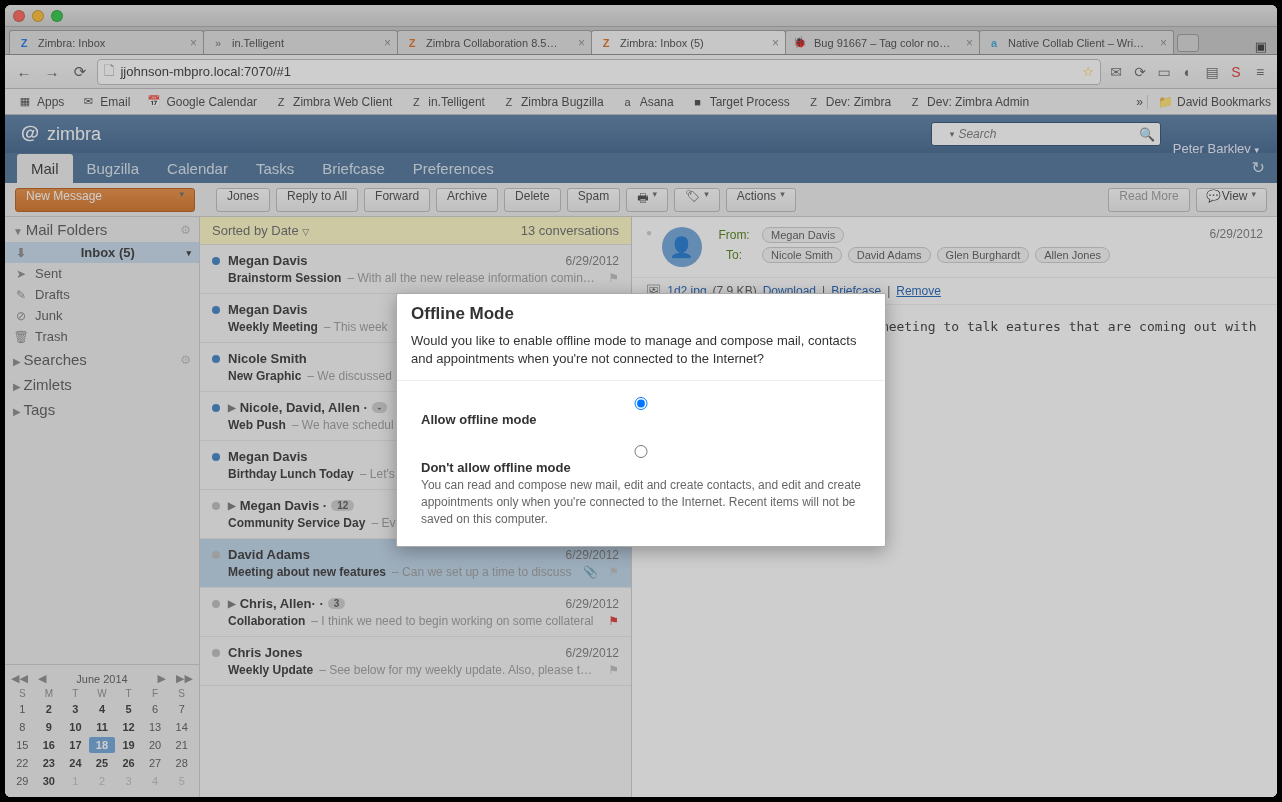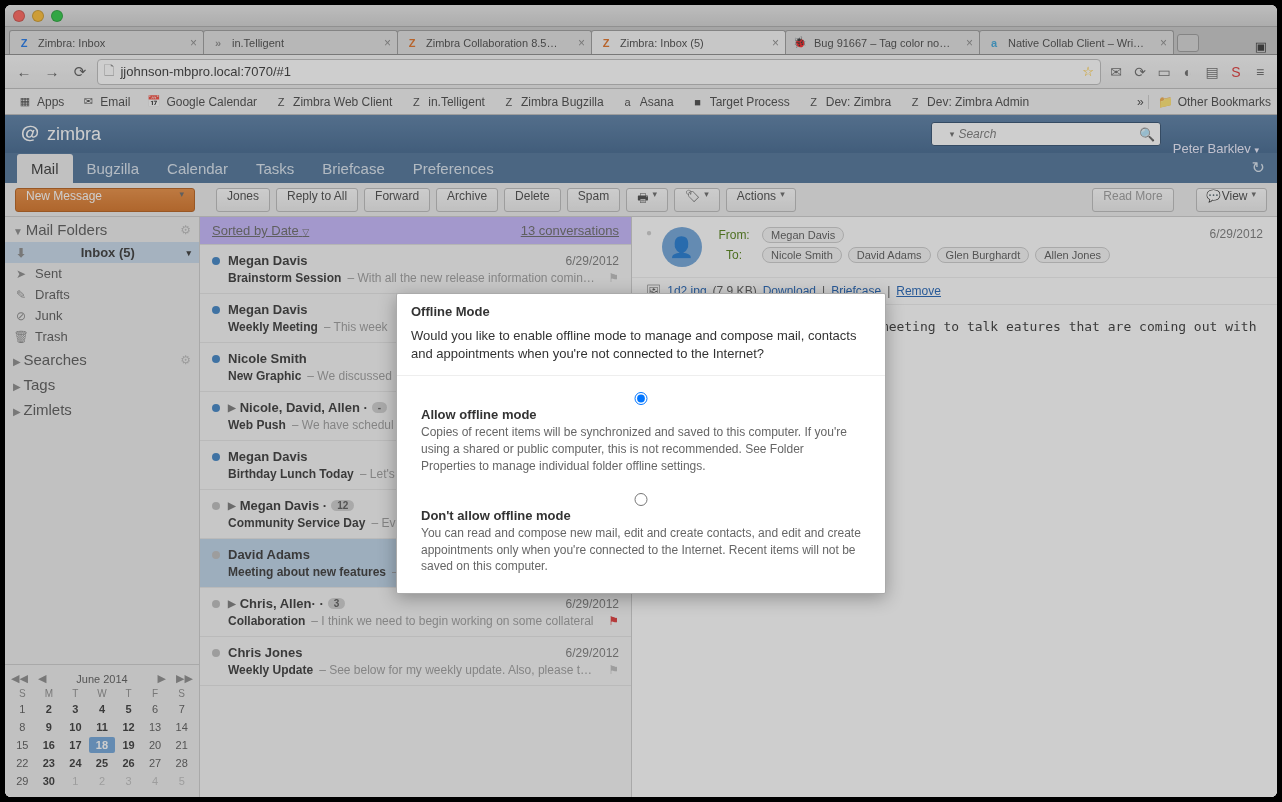--- a/index.html
+++ b/index.html
@@ -52,21 +52,21 @@
 .apptab{padding:6px 14px;color:#d9e4ef;font-size:15px;cursor:pointer;}
 .apptab.active{background:#eee;color:#333;border-radius:3px 3px 0 0;}
 .apptabs .refresh{margin-left:auto;padding:6px 12px;color:#d9e4ef;font-size:16px;cursor:pointer;}
 
 
 .toolbar{height:34px;background:#eee;border-bottom:1px solid #ccc;display:flex;align-items:center;padding:0 10px;gap:6px;}
 .tbtn{height:24px;padding:0 10px;border:1px solid #bbb;border-radius:3px;background:linear-gradient(#fdfdfd,#ececec);font-size:12px;color:#444;display:flex;align-items:flex-start;cursor:pointer;}
 .tbtn.orange{background:linear-gradient(#e88a3c,#d46f20);border-color:#b55a15;color:#fff;width:180px;justify-content:space-between;}
 .tbtn.orange .dd{font-size:9px;}
 .tbtn .dd{margin-left:4px;font-size:9px;color:#666;}
-.toolbar .tright{margin-left:auto;display:flex;gap:22px;}
+.toolbar .tright{margin-left:auto;display:flex;gap:6px;}
 .tbtn.readmore{color:#999;}
 .newmsg-wrap{width:195px;display:flex;}
 
 
 .main{flex:1;display:flex;overflow:hidden;background:#eee;}
 .leftcol{width:195px;display:flex;flex-direction:column;border-right:1px solid #ccc;background:#eee;}
 .nav-section-hd{display:flex;align-items:center;padding:4px 8px;font-size:15px;color:#555;cursor:pointer;justify-content:space-between;}
 .nav-section-hd .carets{font-size:10px;color:#888;}
 .nav-section-hd .gear{font-size:12px;color:#bbb;}
 .folder{display:flex;align-items:center;padding:3px 6px 3px 26px;font-size:13px;color:#555;cursor:pointer;gap:6px;}
@@ -79,21 +79,21 @@
 .calhead .nav{cursor:pointer;color:#888;padding:0 2px;}
 .calgrid{display:grid;grid-template-columns:repeat(7,1fr);text-align:center;gap:2px 0;}
 .calgrid .dh{color:#888;font-size:10px;}
 .calgrid .d{padding:2px 0;cursor:pointer;}
 .calgrid .d.bold{font-weight:bold;color:#333;}
 .calgrid .d.today{background:#6da3d8;color:#fff;border-radius:2px;}
 .calgrid .d.fade{color:#bbb;}
 
 
 .midcol{width:432px;display:flex;flex-direction:column;border-right:1px solid #ccc;background:#f6f6f6;}
-.listhead{display:flex;justify-content:space-between;padding:6px 12px;font-size:13px;color:#666;border-bottom:1px solid #ddd;background:#c4b5fd;text-decoration:underline;}
+.listhead{display:flex;justify-content:space-between;padding:6px 12px;font-size:13px;color:#666;border-bottom:1px solid #ddd;background:#fef9c3;}
 .msgitem{padding:8px 12px 8px 28px;border-bottom:1px solid #e4e4e4;position:relative;cursor:pointer;}
 .msgitem .dot{position:absolute;left:12px;top:12px;width:8px;height:8px;border-radius:50%;background:#3a80c4;}
 .msgitem .dot.grey{background:#bbb;}
 .msgitem .row1{display:flex;justify-content:space-between;align-items:center;}
 .msgitem .sender{font-weight:bold;color:#333;font-size:13px;display:flex;align-items:center;gap:4px;}
 .msgitem .date{color:#777;font-size:12px;}
 .msgitem .row2{display:flex;align-items:center;gap:6px;margin-top:3px;font-size:12px;}
 .msgitem .subj{font-weight:bold;color:#333;}
 .msgitem .frag{color:#999;white-space:nowrap;overflow:hidden;text-overflow:ellipsis;flex:1;}
 .msgitem .flag{color:#bbb;font-size:12px;margin-left:4px;}
@@ -114,21 +114,21 @@
 .metacols .lbl{width:44px;text-align:center;color:#4d7c0f;}
 .bubble{border:1px solid #ccc;border-radius:10px;padding:1px 8px;background:#f5f5f5;color:#555;font-size:11px;}
 .readmeta .date{margin-left:auto;color:#777;font-size:12px;}
 .attach{padding:6px 14px;font-size:12px;color:#555;display:flex;gap:6px;align-items:center;border-bottom:1px solid #eee;}
 .attach a{color:#1a5fb4;text-decoration:underline;cursor:pointer;}
 .readbody{padding:12px 14px;font-family:Menlo,Consolas,monospace;font-size:13px;color:#333;line-height:1.5;}
 
 
 .overlay{position:absolute;inset:0;background:rgba(80,80,80,.28);display:flex;align-items:flex-start;justify-content:center;}
 .dialog{margin-top:288px;width:490px;background:#fff;border:1px solid #aaa;box-shadow:0 4px 18px rgba(0,0,0,.3);border-radius:2px;}
-.dlg-title{font-weight:bold;padding:10px 14px 4px 14px;font-size:13px;}
+.dlg-title{font-weight:bold;padding:10px 14px 4px 14px;font-size:17px;}
 .dlg-text{padding:4px 14px 12px 14px;font-size:13px;color:#333;line-height:1.4;}
 .dlg-body{padding:6px 24px 10px 24px;border-top:1px solid #eee;}
 .opt{display:flex;gap:2px;padding:8px 0;flex-direction:column;}
 .opt input{margin-top:2px;}
 .opt .olabels .ot{font-weight:bold;font-size:13px;}
 .opt .olabels .od{font-size:12px;color:#666;line-height:1.4;margin-top:2px;}
 .dlg-foot{display:flex;justify-content:flex-end;gap:8px;padding:10px 14px;border-top:1px solid #eee;}
 .dbtn{padding:4px 18px;border:1px solid #bbb;border-radius:3px;background:linear-gradient(#fdfdfd,#ececec);font-size:12px;cursor:pointer;}
 </style>
 </head>
@@ -239,21 +239,21 @@
         <span>Dev: Zimbra</span>
       </div>
       <div class="bm">
         <span class="ico">Z</span>
         <span>Dev: Zimbra Admin</span>
       </div>
       <div class="spacer"></div>
     <span>»</span>
     <div class="otherbm">
       <span>📁</span>
-      <span>Other Bookmarks</span>
+      <span>David Bookmarks</span>
     </div>
   </div>
 
   <div class="zheader">
     <div class="zlogo">
       <span class="at">＠</span>
       <span>zimbra</span>
     </div>
     <div class="srch">
       <div class="srchbox">
@@ -330,24 +330,24 @@
           <div class="folder">
             <span class="ico">🗑</span>
             <span>Trash</span>
           </div>
         </div>
       <div class="nav-section-hd">
         <span><span class="carets">▶ </span><span>Searches</span></span>
         <span class="gear">⚙</span>
       </div>
       <div class="nav-section-hd">
+        <span><span class="carets">▶ </span><span>Zimlets</span></span>
+      </div>
+      <div class="nav-section-hd">
         <span><span class="carets">▶ </span><span>Tags</span></span>
-      </div>
-      <div class="nav-section-hd">
-        <span><span class="carets">▶ </span><span>Zimlets</span></span>
       </div>
 
       <div class="calwidget">
         <div class="calhead">
           <span class="nav">◀◀</span>
           <span class="nav">◀</span>
           <span style="flex:1;text-align:center;">June 2014</span>
           <span class="nav">▶</span>
           <span class="nav">▶▶</span>
         </div>
@@ -541,21 +541,20 @@
 
   <div class="overlay">
     <div class="dialog">
       <div class="dlg-title">Offline Mode</div>
       <div class="dlg-text">Would you like to enable offline mode to manage and compose mail, contacts and appointments when you're not connected to the Internet?</div>
       <div class="dlg-body">
         <div class="opt">
           <input type="radio" name="off" checked="" style="">
           <div class="olabels">
             <div class="ot">Allow offline mode</div>
-            <div class="od">Copies of recent items will be synchronized and saved to this computer. If you're using a shared or public computer, this is not recommended. See Folder Properties to manage individual folder offline settings.</div>
           </div>
         </div>
         <div class="opt">
           <input type="radio" name="off" style="">
           <div class="olabels">
             <div class="ot">Don't allow offline mode</div>
             <div class="od">You can read and compose new mail, edit and create contacts, and edit and create appointments only when you're connected to the Internet. Recent items will not be saved on this computer.</div>
           </div>
         </div>
       </div>

